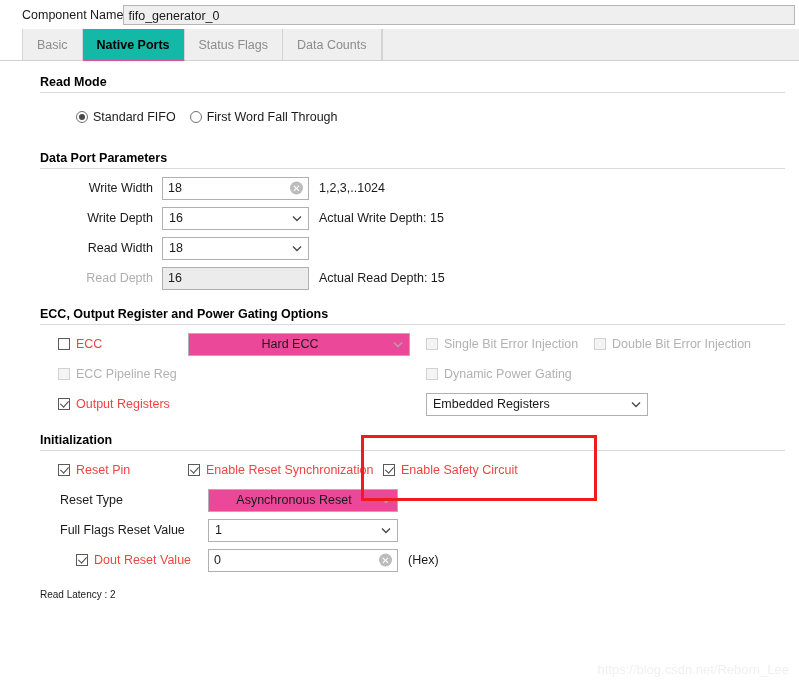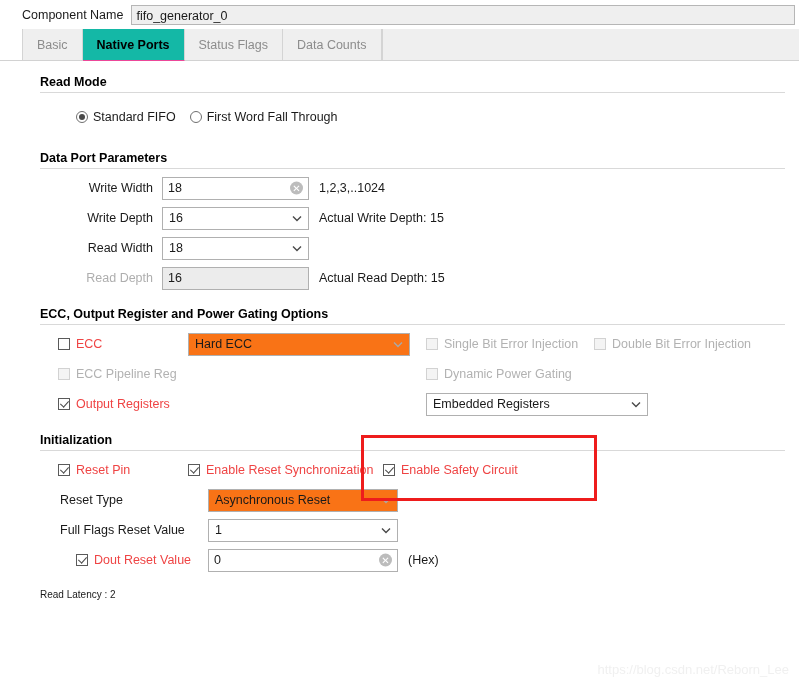--- a/index.html
+++ b/index.html
@@ -23,21 +23,20 @@
     background: #ffffff;
     display: flex;
     align-items: center;
     padding-left: 22px;
     box-sizing: border-box;
   }
   #topbar .cn-label {
     font-size: 12.5px;
     color: #1a1a1a;
     white-space: nowrap;
-    margin-right: 8px;
   }
   #topbar .cn-field {
     flex: 1;
     margin-right: 4px;
     height: 20px;
     line-height: 20px;
     background: #efefef;
     border: 1px solid #b6b6b6;
     padding: 0 4px;
     font-size: 12.5px;
@@ -182,22 +181,23 @@
     border: 1px solid #b0b0b0;
     background: #ffffff;
     display: flex;
     align-items: center;
     padding: 0 24px 0 6px;
     font-size: 12.5px;
     color: #1a1a1a;
     box-sizing: border-box;
   }
   .combo.disabled {
-    background: #f97316;
-    color: #1a1a1a;
+    background: #ec4899;
+    color: #1a1a1a;
+    justify-content: center;
   }
   .combo .chev {
     position: absolute;
     right: 7px;
     top: 50%;
     margin-top: -3px;
     width: 9px;
     height: 6px;
   }
   .combo .chev svg { display: block; }

